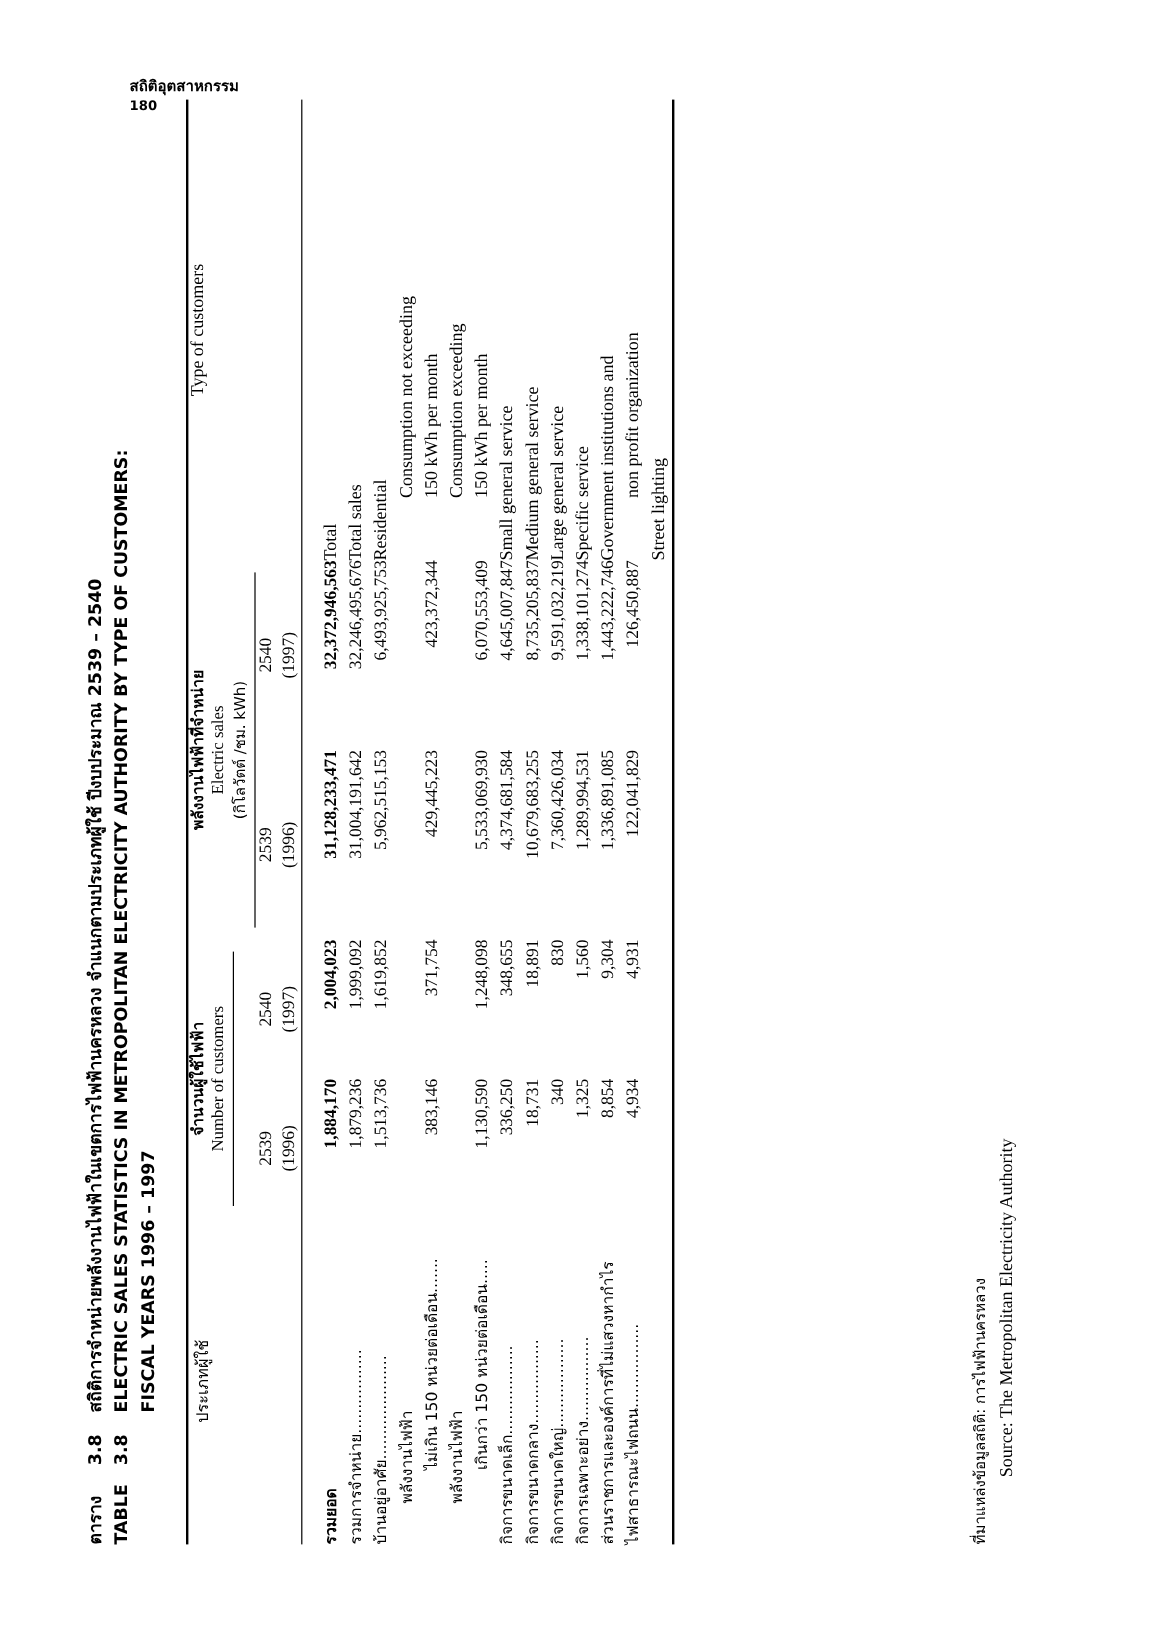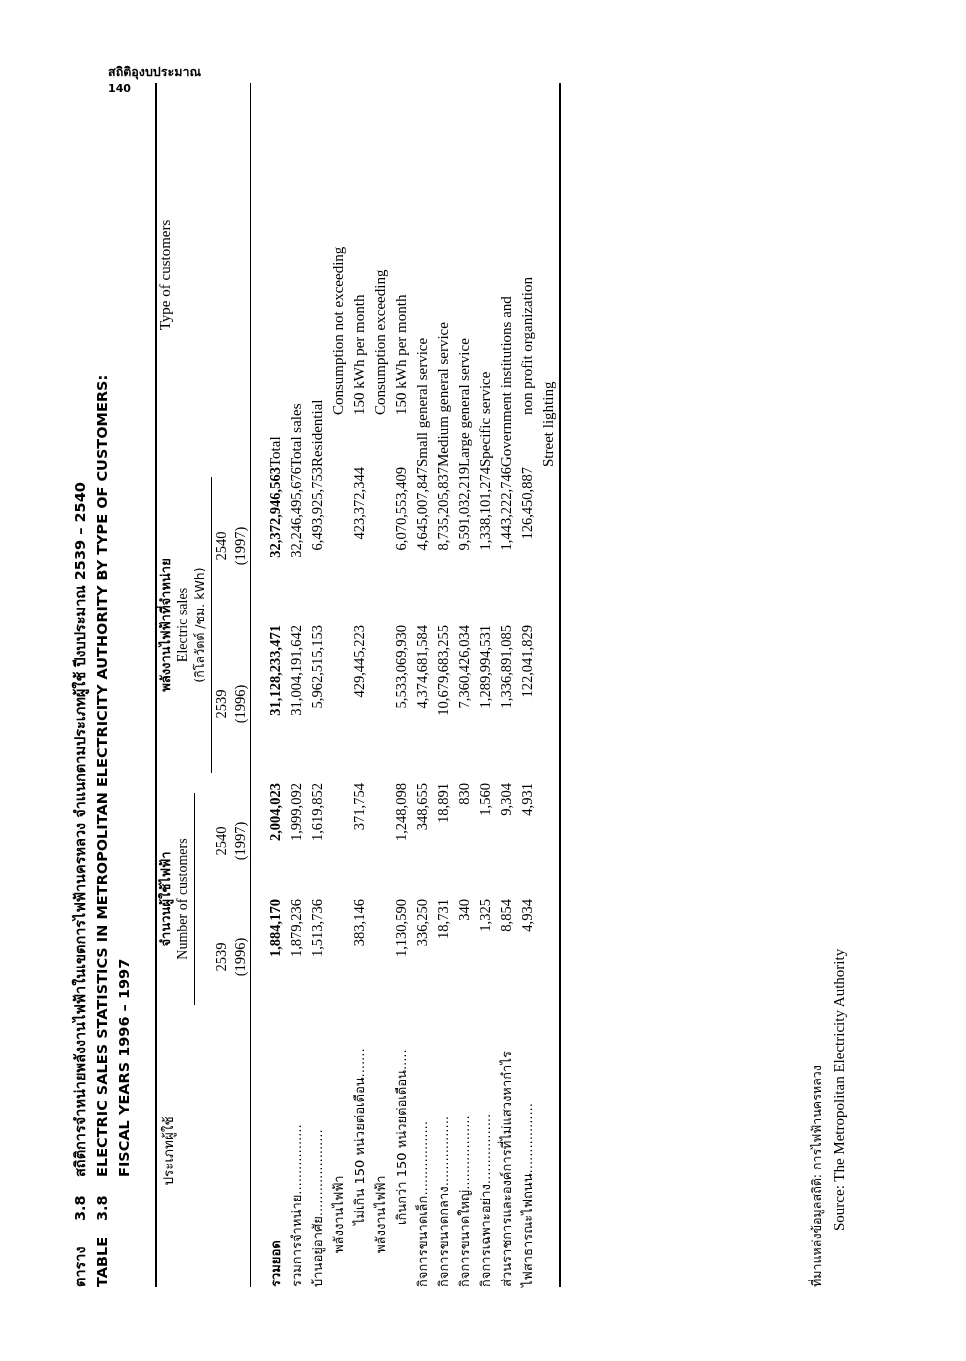--- a/index.html
+++ b/index.html
@@ -208,22 +208,22 @@
   }
   .note-en {
     font-family: "Liberation Serif", serif;
     font-size: 15px;
     padding-left: 56px;
   }
 </style>
 </head>
 <body>
 
-<div class="page-header">สถิติอุงบประมาณ</div>
-<div class="page-number">140</div>
+<div class="page-header">สถิติอุตสาหกรรม</div>
+<div class="page-number">180</div>
 
 <div class="rot-wrap">
   <div class="rot-inner">
 
     <div class="title-block">
       <div class="title-row">
         <span class="t-label">ตาราง</span>
         <span class="t-num">3.8</span>
         <span class="t-text">สถิติการจำหน่ายพลังงานไฟฟ้าในเขตการไฟฟ้านครหลวง จำแนกตามประเภทผู้ใช้ ปีงบประมาณ 2539 – 2540</span>
       </div>

